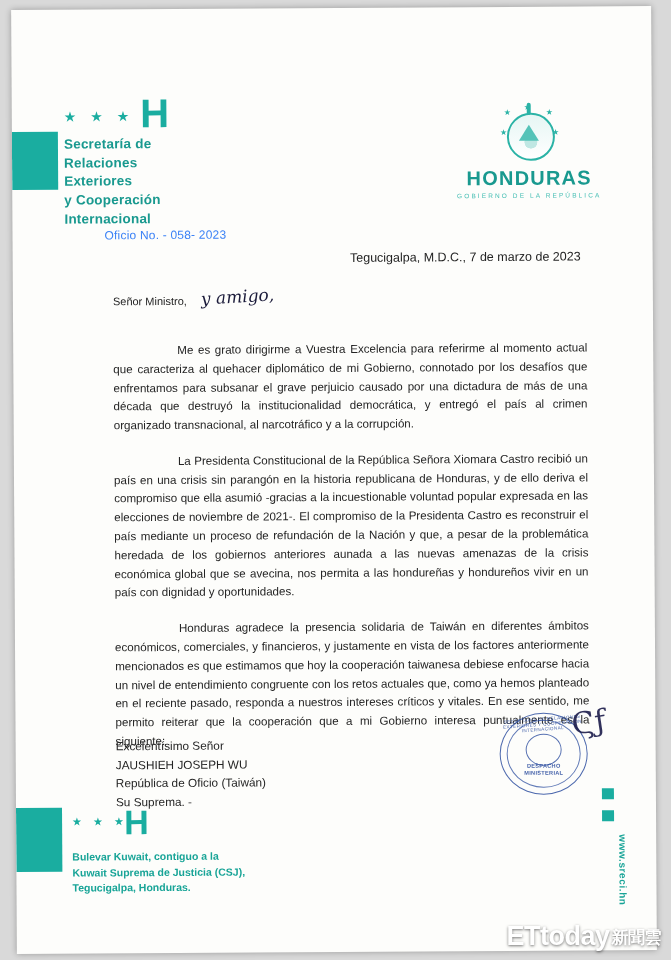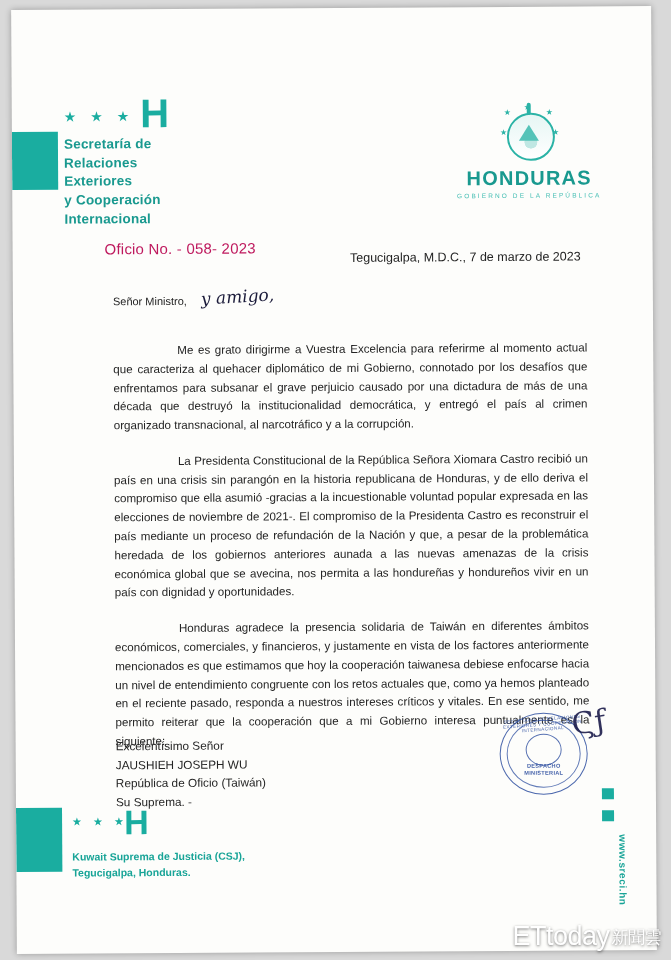--- a/index.html
+++ b/index.html
@@ -136,23 +136,23 @@
     color: #4cc0b6;
     font-size: 6.5px;
     letter-spacing: 2.1px;
     margin-top: 2px;
   }
 
   
   .oficio {
     position: absolute;
     left: 92px;
-    top: 231px;
-    font-size: 15px;
-    color: #be185d;
+    top: 219px;
+    font-size: 12px;
+    color: #3b82f6;
     letter-spacing: 0.2px;
   }
   .place-date {
     position: absolute;
     right: 72px;
     top: 243px;
     font-size: 12.5px;
     color: #232323;
   }
   .salutation {
@@ -328,21 +328,21 @@
     letter-spacing: 0.6px;
     writing-mode: vertical-rl;
   }
 
   
   .watermark {
     position: absolute;
     right: 10px;
     bottom: 8px;
     font-size: 27px;
-    font-weight: normal;
+    font-weight: bold;
     color: #ffffff;
     text-shadow: 0 1px 3px rgba(0,0,0,0.55);
     letter-spacing: -0.5px;
   }
   .watermark .cn {
     font-size: 17px;
     vertical-align: 2px;
     margin-left: 2px;
   }
 </style>
@@ -414,20 +414,21 @@
     </div>
     <div class="signature">Ϛƒ</div>
 
     <div class="footer-logo">
       <div class="bar"></div>
       <div class="stars2">★ ★ ★</div>
       <div class="h2">H</div>
     </div>
 
     <div class="footer-addr">
+      <div>Bulevar Kuwait, contiguo a la</div>
       <div>Kuwait Suprema de Justicia (CSJ),</div>
       <div>Tegucigalpa, Honduras.</div>
     </div>
 
     <div class="side-ticks">
       <span></span>
         <span></span>
     </div>
     <div class="side-url">www.sreci.hn</div>
 

